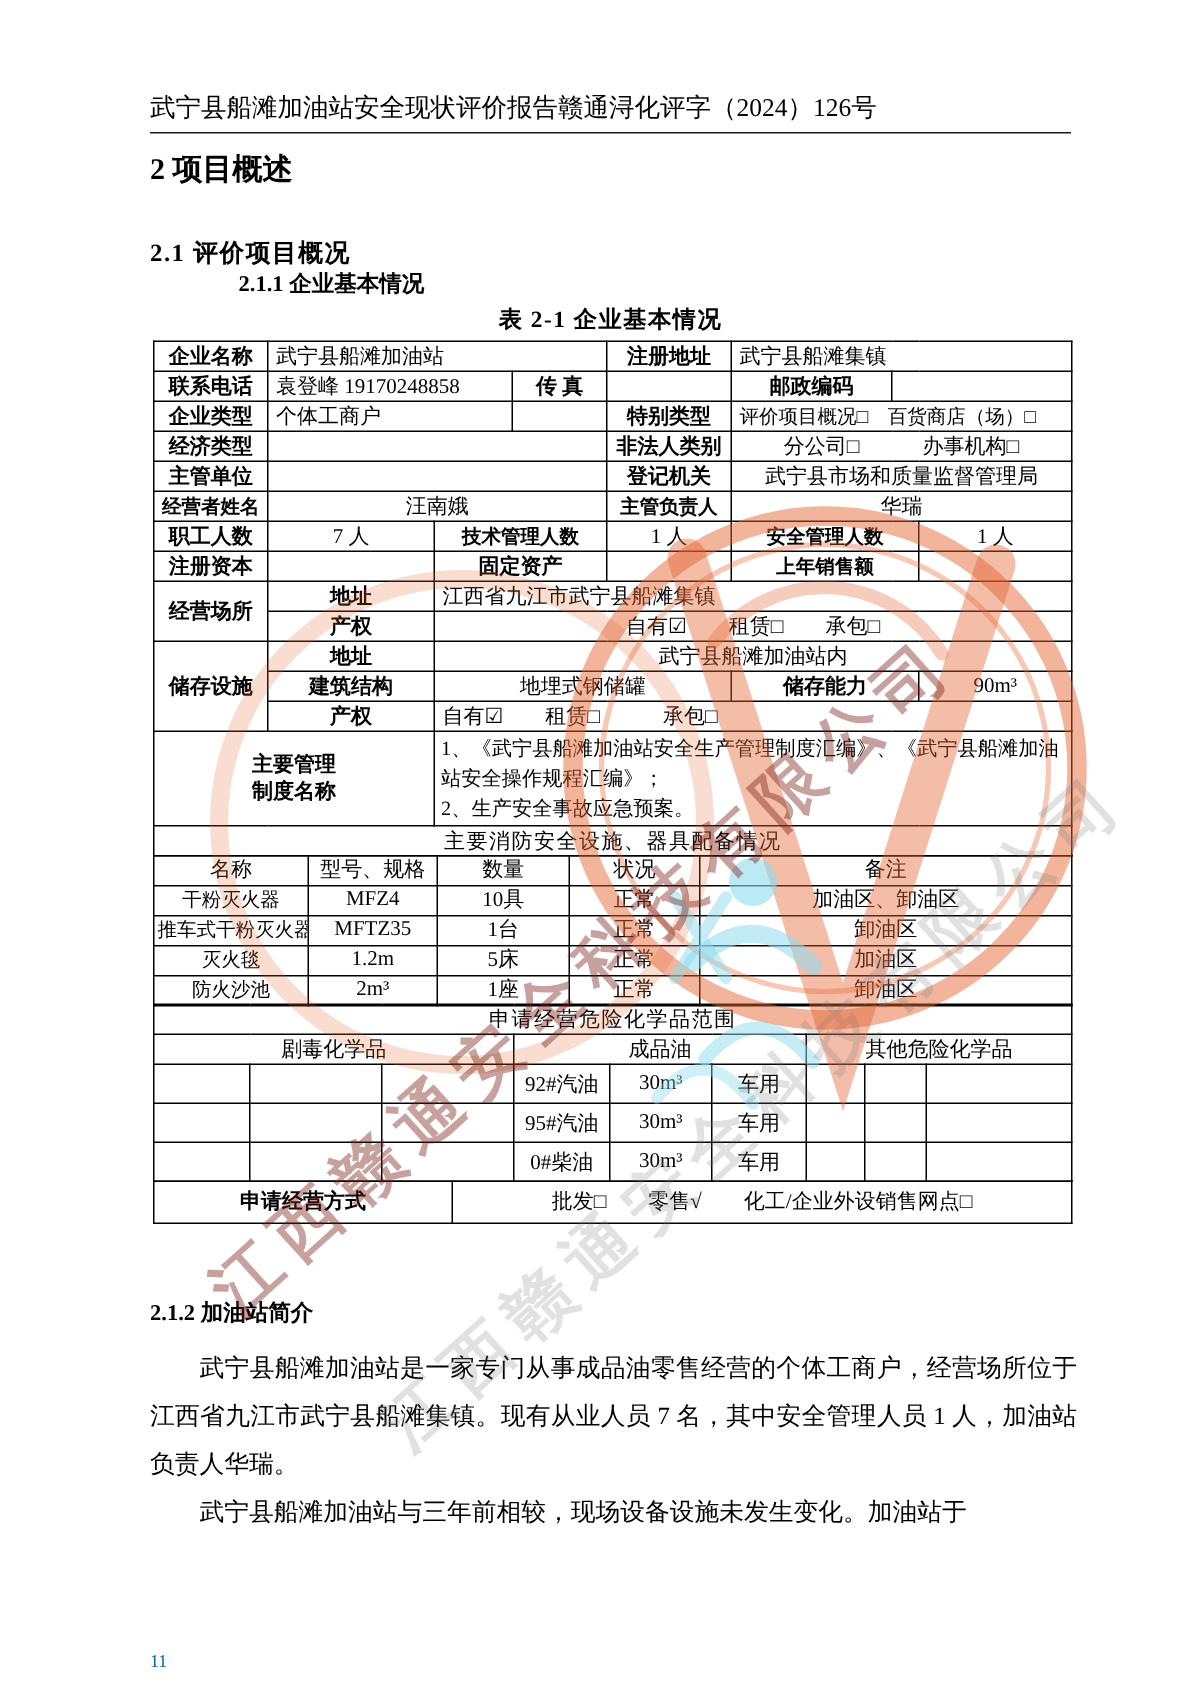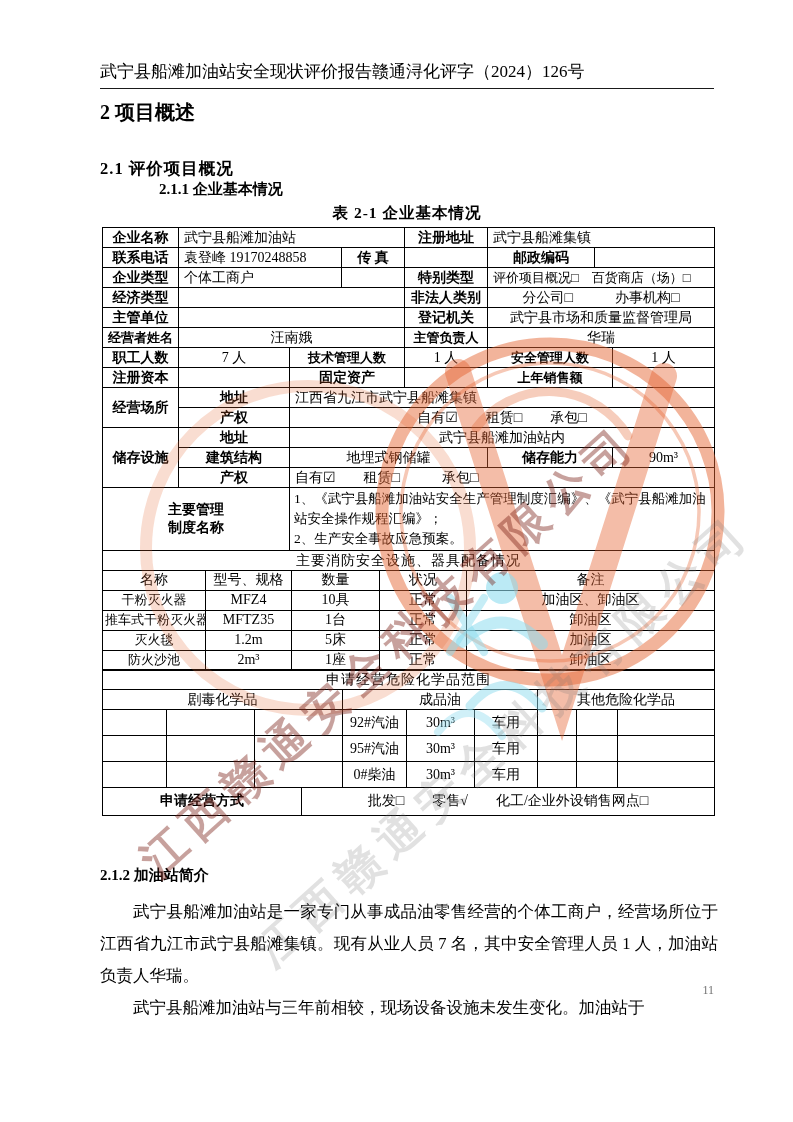--- a/index.html
+++ b/index.html
@@ -14,21 +14,21 @@
     font-size:17px;padding-bottom:5px;border-bottom:1.5px solid #1a1a1a;
   }
   .h1{top:99px;left:100px;font-size:20px;font-weight:bold;}
   .h2{top:158px;left:100px;font-size:16.5px;font-weight:bold;letter-spacing:1px;}
   .h3{top:180px;left:112px;font-size:15px;font-weight:bold;margin-left:47px;}
   .caption{top:203px;left:100px;width:614px;text-align:center;font-size:15.5px;font-weight:bold;letter-spacing:1px;}
   .h4{top:866px;left:100px;font-size:15px;font-weight:bold;}
   .para{left:100px;width:618px;font-size:16.5px;line-height:32px;text-align:justify;text-indent:33px;margin:0;}
   .p1{top:896px;}
   .p2{top:992px;}
-  .pageno{top:983px;left:100px;width:614px;text-align:right;font-size:12px;color:#737373;}
+  .pageno{top:1100px;left:100px;width:614px;text-align:left;font-size:12px;color:#0369a1;}
 
   
   .tablewrap{top:227px;left:102px;width:612px;z-index:1;}
   table.band{border-collapse:collapse;table-layout:fixed;width:612px;}
   table.band + table.band{margin-top:-1.5px;border-radius:21px;}
   td{border:1.5px solid #000;font-size:14px;height:19px;padding:0 2px;text-align:center;
      overflow:hidden;white-space:nowrap;}
   td.lbl{font-weight:bold;}
   td.left{text-align:left;padding-left:5px;}
   td.sect{font-weight:normal;letter-spacing:1px;}

